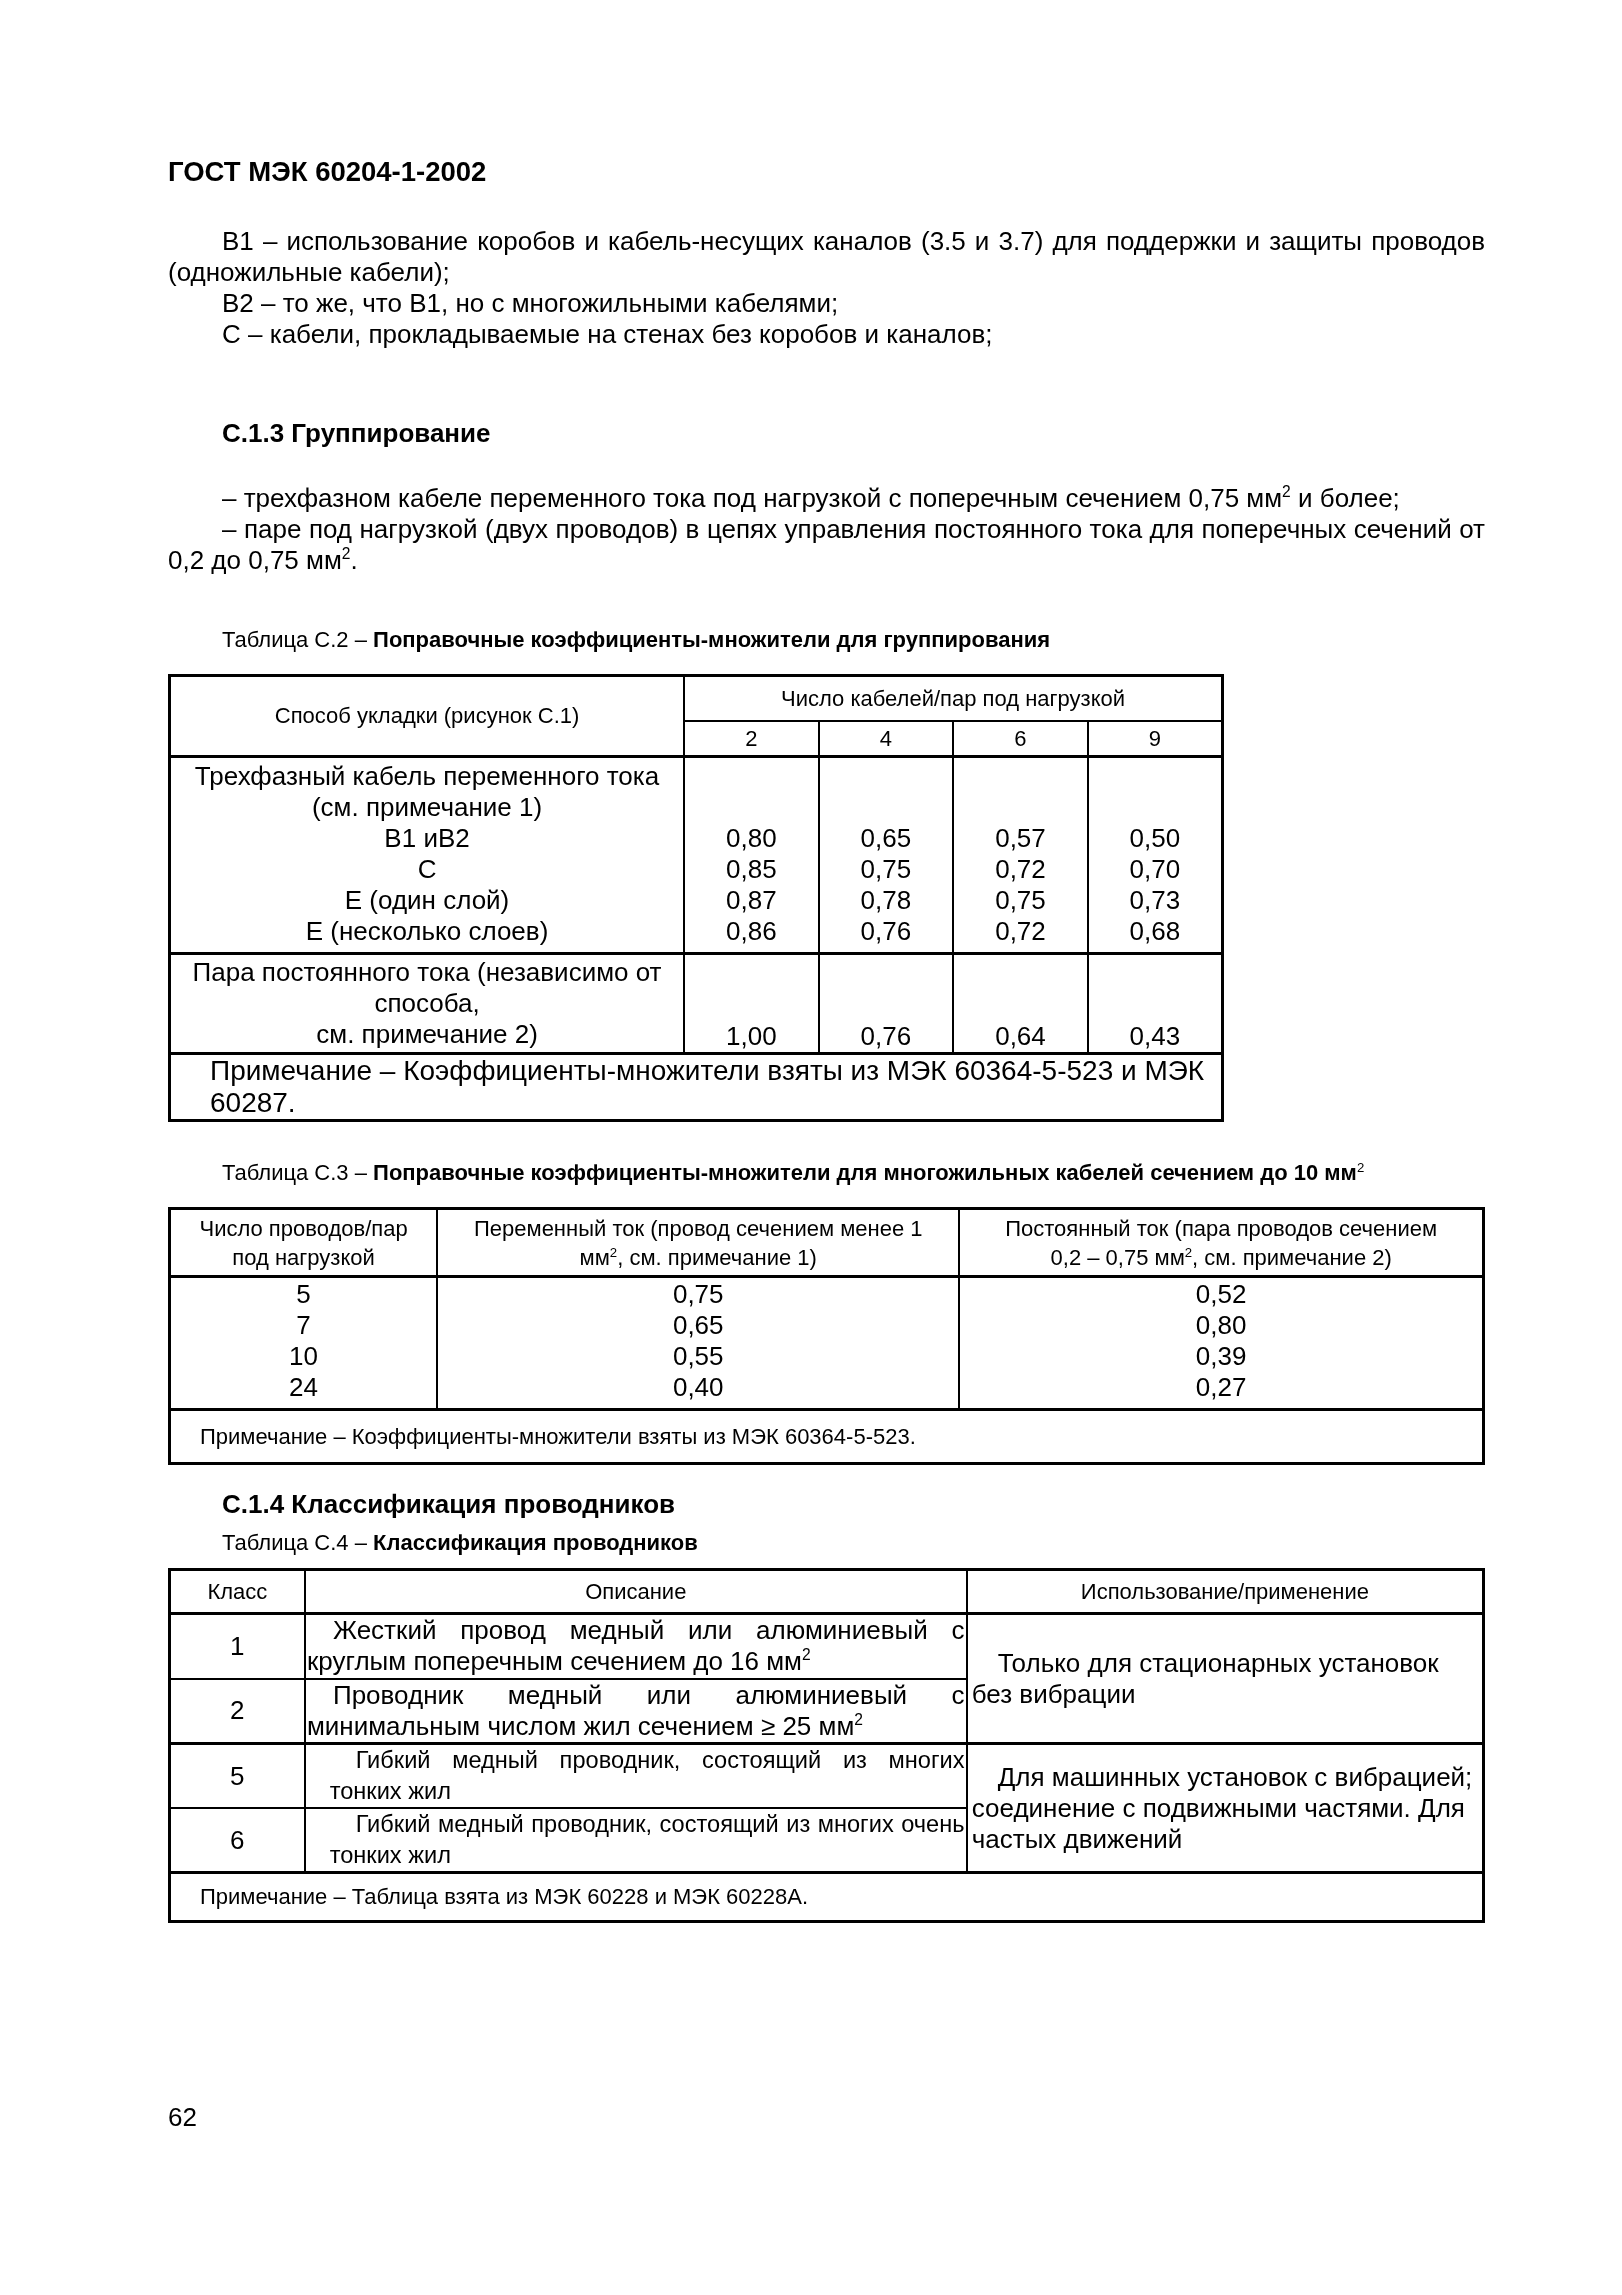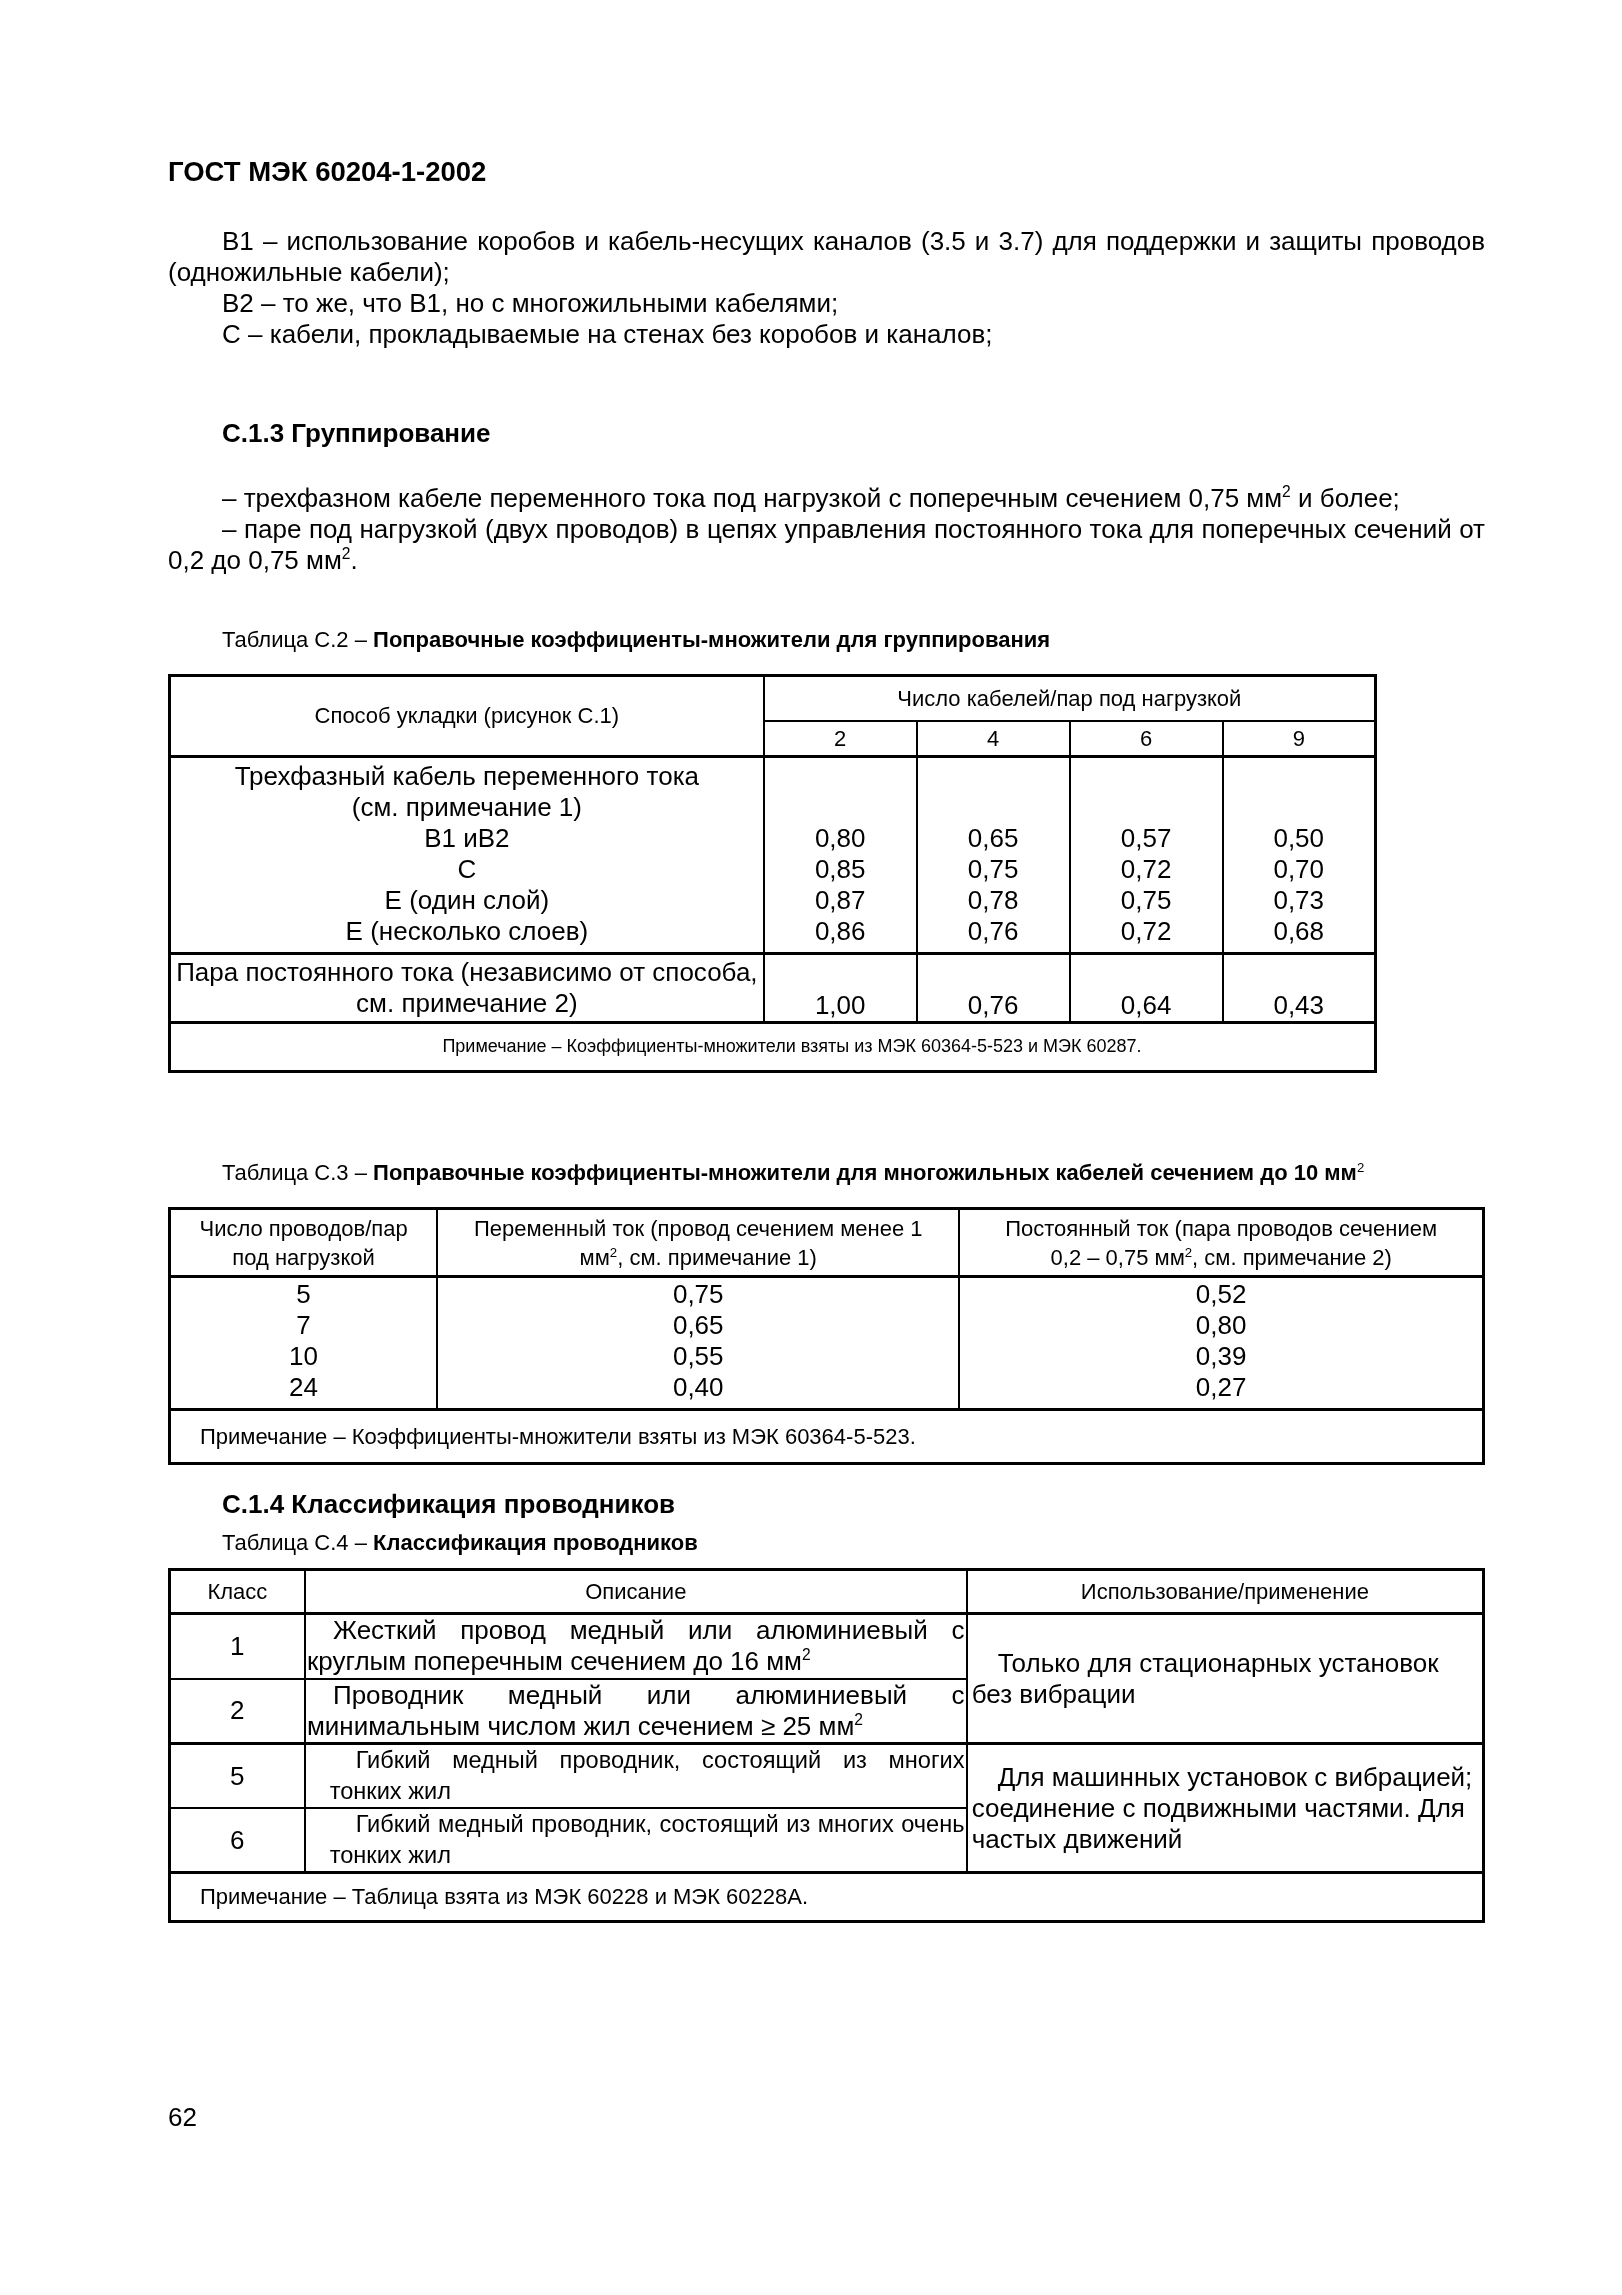--- a/index.html
+++ b/index.html
@@ -9,26 +9,26 @@
   .header { position: absolute; left: 168px; top: 156px; font-size: 27.5px; font-weight: bold; letter-spacing: 0px; }
   .txt { position: absolute; left: 168px; width: 1317px; font-size: 26px; line-height: 31px; text-align: justify; }
   .txt p { margin: 0; text-indent: 54px; }
   .txt p.last { text-align-last: left; }
   .h2 { position: absolute; left: 222px; font-size: 26px; font-weight: bold; }
   .cap { position: absolute; left: 222px; font-size: 22px; white-space: nowrap; }
   .cap b { font-weight: bold; }
   sup { font-size: 60%; line-height: 0; vertical-align: super; }
   table { position: absolute; border-collapse: collapse; font-size: 26px; }
   td, th { font-weight: normal; padding: 0; }
-  .t2 { left: 168px; top: 674px; width: 1209px; border: 3.9px solid #000; }
+  .t2 { left: 168px; top: 674px; width: 1056px; border: 3.9px solid #000; }
   .t2 td { border: 2px solid #000; text-align: center; vertical-align: middle; }
   .t2 .hdr { font-size: 22px; height: 33px; }
   .t2 .thick-b { border-bottom: 3.9px solid #000; }
   .t2 .lines { line-height: 31px; }
-  .t2 .note { font-size: 18px; text-align: center; padding-left: 39px; height: 46px; border-top: 3.9px solid #000; }
+  .t2 .note { font-size: 28px; text-align: left; padding-left: 39px; height: 46px; border-top: 3.9px solid #000; }
   .t3 { left: 168px; top: 1207px; width: 1317px; border: 3.9px solid #000; }
   .t3 td { border: 2px solid #000; text-align: center; vertical-align: middle; }
   .t3 .hdr { font-size: 22px; line-height: 29px; height: 65px; }
   .t3 .lines { line-height: 31px; }
   .t3 .note { font-size: 22px; text-align: left; padding-left: 29px; height: 51px; border-top: 3.9px solid #000; }
   .t4 { left: 168px; top: 1568px; width: 1317px; border: 3.9px solid #000; }
   .t4 td { border: 2px solid #000; vertical-align: middle; }
   .t4 .hdr { font-size: 22px; height: 41px; text-align: center; }
   .t4 .cls { text-align: center; font-size: 26px; width: 131px; }
   .t4 .desc { font-size: 26px; line-height: 31px; text-align: justify; text-indent: 26px; padding: 0 1.3px; width: 647px; }

